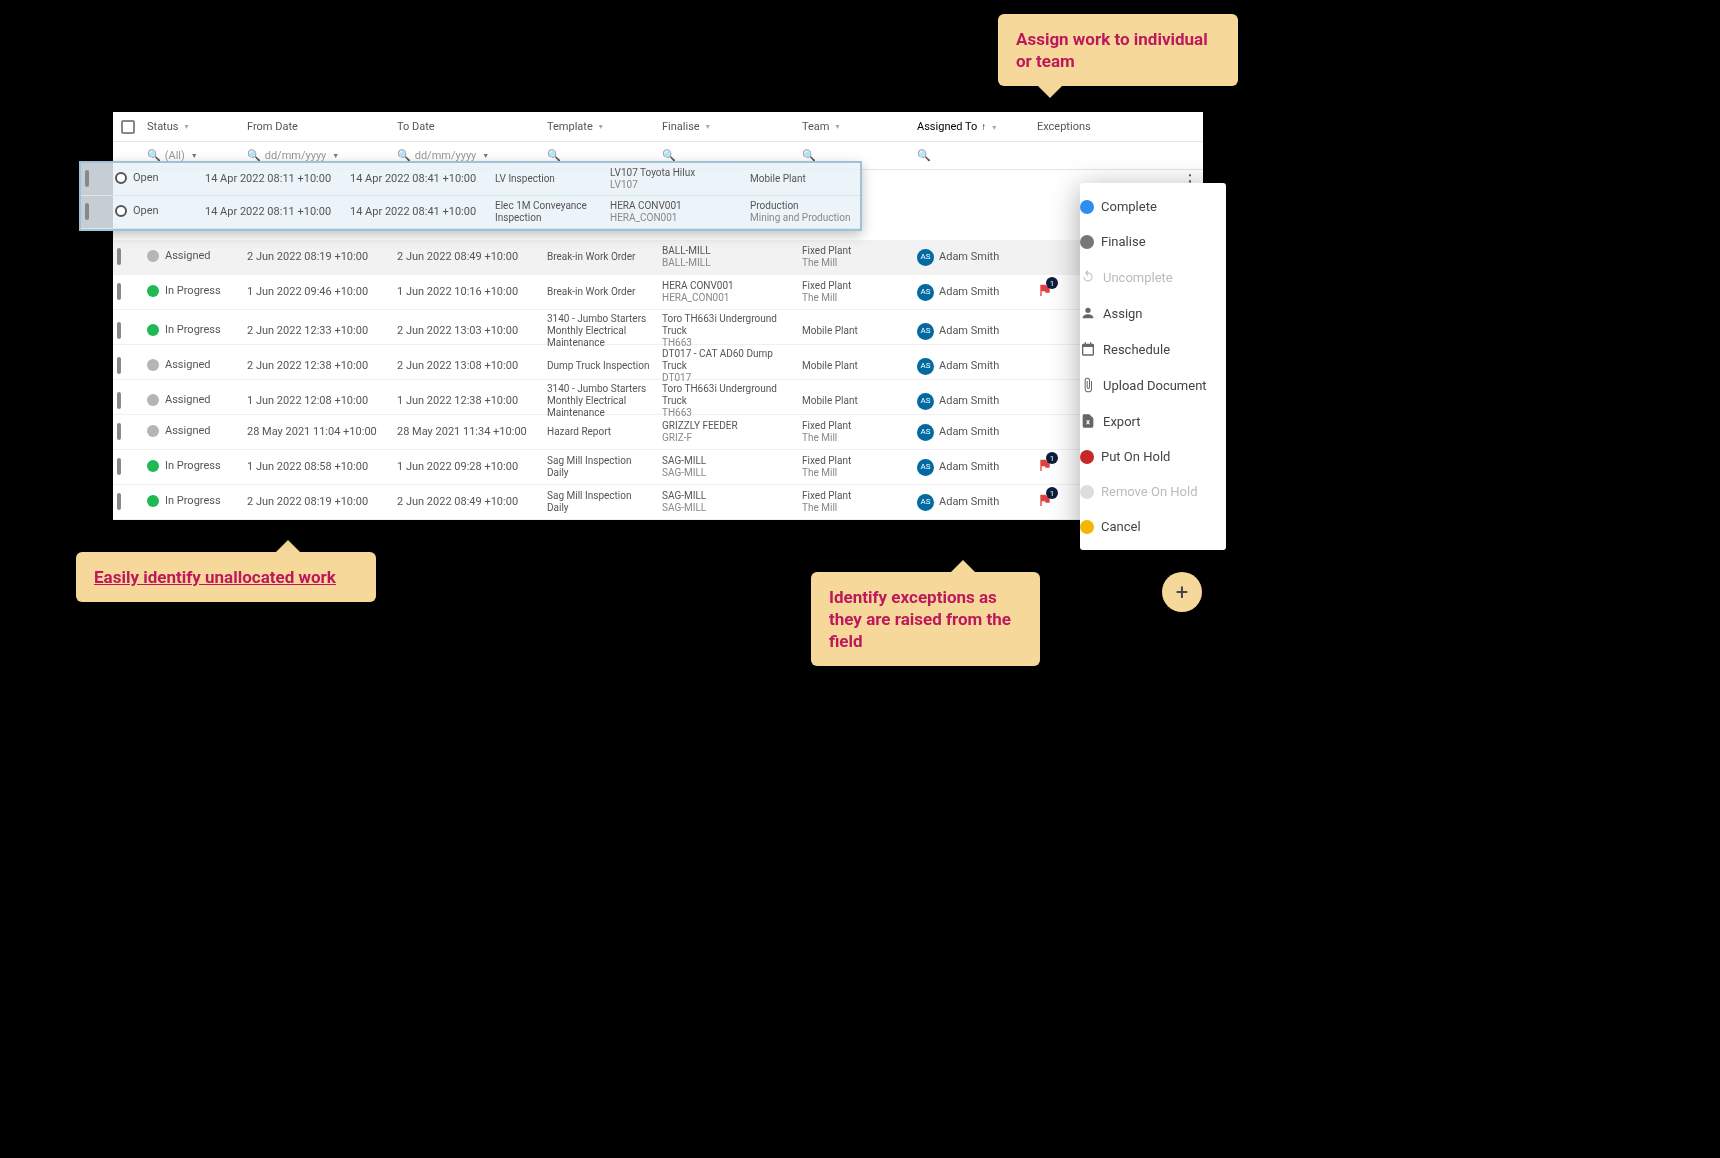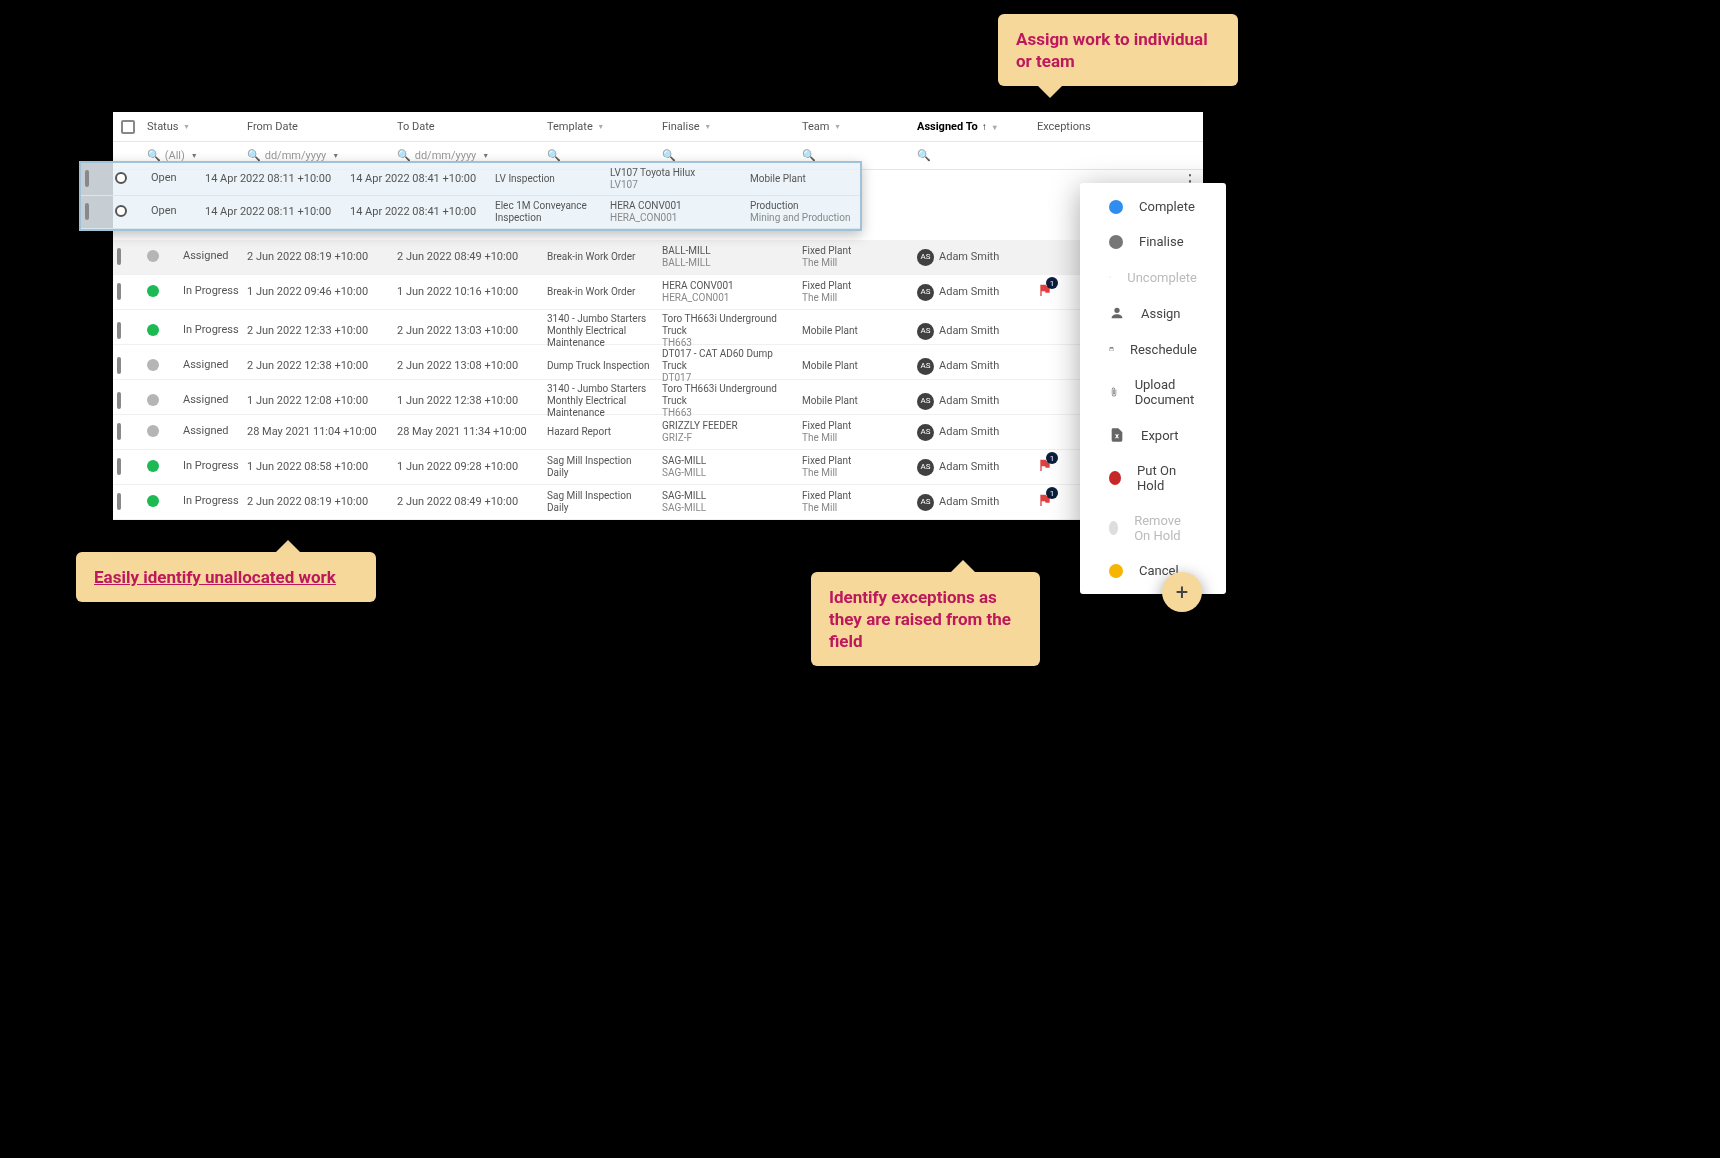--- a/index.html
+++ b/index.html
@@ -58,36 +58,36 @@
 
   .hdr-row, .filter-row, .data-row {
     display: grid;
     grid-template-columns: 30px 100px 150px 150px 115px 140px 115px 120px 105px 65px;
     align-items: center;
     font-size: 11px;
     color: #555;
   }
   .hdr-row { height: 30px; border-bottom: 1px solid #e5e5e5; }
   .hdr-row .cell { display: flex; align-items: center; gap: 4px; padding: 0 4px; }
-  .hdr-row .sorted { color: #000; font-weight: 700; }
+  .hdr-row .sorted { color: #000; font-weight: 400; }
   .filter-row { height: 28px; border-bottom: 1px solid #e5e5e5; }
   .filter-row .cell { display: flex; align-items: center; gap: 4px; color: #999; padding: 0 4px; }
   .filter-row .dd::after { content: " ▼"; font-size: 7px; color:#777; margin-left:2px;}
   .data-row { height: 35px; border-bottom: 1px solid #f0f0f0; }
   .data-row.highlight-row { background: #f2f2f2; }
   .data-row .cell { padding: 3px 4px; line-height: 1.2; }
   .cell-two { font-size: 10px; }
   .cell-two .sub { color: #888; }
   .chk { width: 14px; height: 14px; border: 2px solid #888; border-radius: 2px; margin: 0 auto; }
-  .status-pill { display: inline-flex; align-items: center; gap: 24px; }
+  .status-pill { display: inline-flex; align-items: center; gap: 6px; }
   .dot { width: 12px; height: 12px; border-radius: 50%; display:inline-block; }
   .dot-open  { border: 2px solid #555; background: #fff; }
   .dot-assigned { background: #b5b5b5; }
   .dot-progress { background: #1db954; }
-  .avatar { width: 17px; height: 17px; border-radius: 50%; background: #404040; color: #fff; font-size: 8px; display: inline-flex; align-items: center; justify-content: center; margin-right: 5px; }
+  .avatar { width: 17px; height: 17px; border-radius: 50%; background: #0369a1; color: #fff; font-size: 8px; display: inline-flex; align-items: center; justify-content: center; margin-right: 5px; }
   .flag { position: relative; display:inline-block; }
   .flag svg { width: 16px; height: 16px; }
   .flag .badge { position: absolute; top: -5px; right: -5px; width: 12px; height: 12px; border-radius: 50%; background: #0b1e3d; color: #fff; font-size: 8px; display:flex; align-items:center; justify-content:center; }
   .funnel::after { content: "▾"; font-size: 8px; color: #aaa; margin-left: 2px; }
   .sort-arrow { font-size: 10px; }
   .mag { font-size: 11px; color:#999; }
 
   .more-btn {
     position: absolute;
     left: 1178px;
@@ -101,22 +101,22 @@
     position: absolute;
     left: 1080px;
     top: 183px;
     width: 146px;
     background: #fff;
     border-radius: 3px;
     box-shadow: 0 6px 30px rgba(0,0,0,0.35);
     padding: 6px 0;
   }
   .action-item {
-    display: flex; align-items: center; gap: 16px;
-    padding: 10px 29px;
+    display: flex; align-items: center; gap: 7px;
+    padding: 10px 0;
     font-size: 13px;
     color: #444;
   }
   .action-item.disabled { color: #bbb; }
   .action-dot { width: 14px; height: 14px; border-radius: 50%; }
   .act-complete { background: #2f8cf0; }
   .act-finalise { background: #777; }
   .act-uncomplete svg, .action-item svg { width: 16px; height: 16px; }
   .act-hold { background: #c62828; }
   .act-remove-hold { background: #ddd; }

